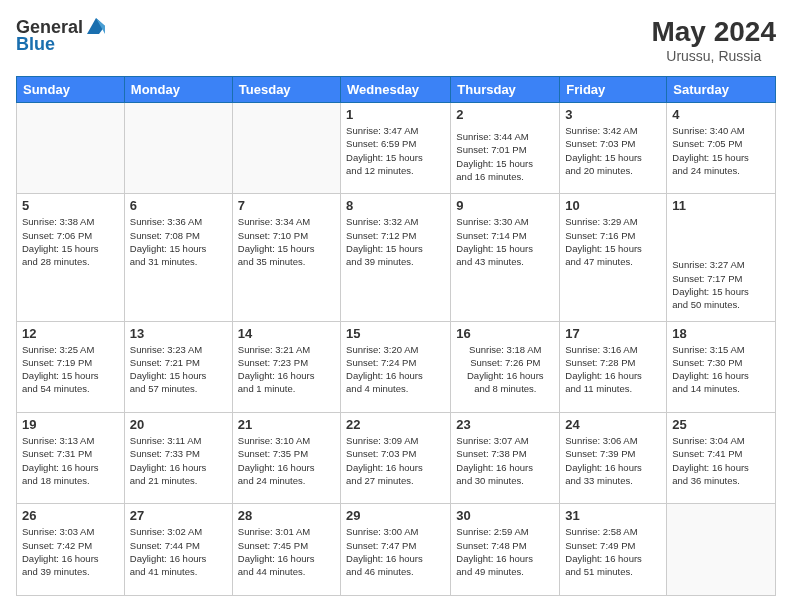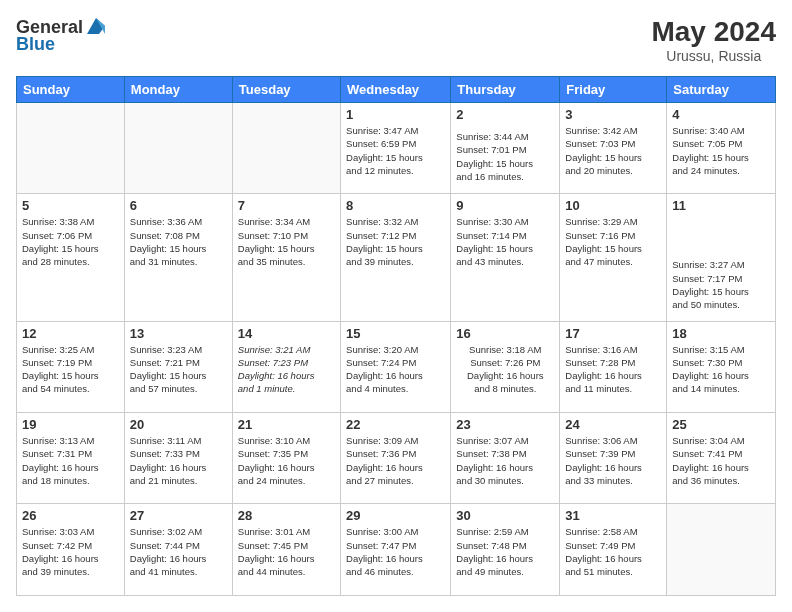--- a/index.html
+++ b/index.html
@@ -224,21 +224,21 @@
           </td>
           <td>
             <span class="day-number">13</span>
             <div class="day-info" style="white-space: pre-line;">Sunrise: 3:23 AM
 Sunset: 7:21 PM
 Daylight: 15 hours
 and 57 minutes.</div>
           </td>
           <td>
             <span class="day-number">14</span>
-            <div class="day-info" style="white-space: pre-line; font-style: italic;">Sunrise: 3:21 AM
+            <div class="day-info" style="white-space: pre-line;">Sunrise: 3:21 AM
 Sunset: 7:23 PM
 Daylight: 16 hours
 and 1 minute.</div>
           </td>
           <td>
             <span class="day-number">15</span>
             <div class="day-info" style="white-space: pre-line;">Sunrise: 3:20 AM
 Sunset: 7:24 PM
 Daylight: 16 hours
 and 4 minutes.</div>
@@ -283,21 +283,21 @@
           <td>
             <span class="day-number">21</span>
             <div class="day-info" style="white-space: pre-line;">Sunrise: 3:10 AM
 Sunset: 7:35 PM
 Daylight: 16 hours
 and 24 minutes.</div>
           </td>
           <td>
             <span class="day-number">22</span>
             <div class="day-info" style="white-space: pre-line;">Sunrise: 3:09 AM
-Sunset: 7:36 PM
+Sunset: 7:03 PM
 Daylight: 16 hours
 and 27 minutes.</div>
           </td>
           <td>
             <span class="day-number">23</span>
             <div class="day-info" style="white-space: pre-line;">Sunrise: 3:07 AM
 Sunset: 7:38 PM
 Daylight: 16 hours
 and 30 minutes.</div>
           </td>

